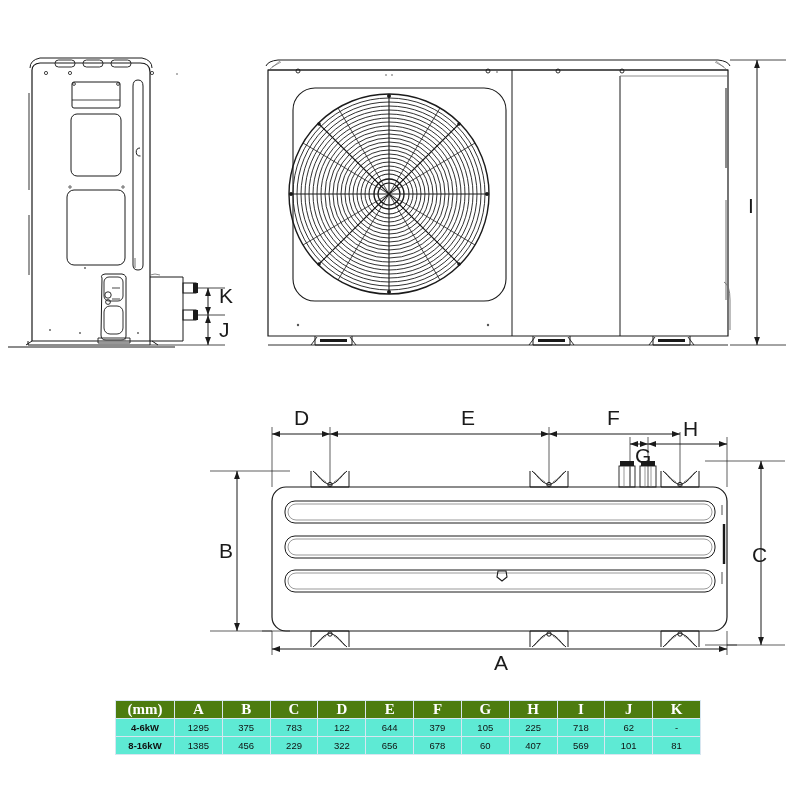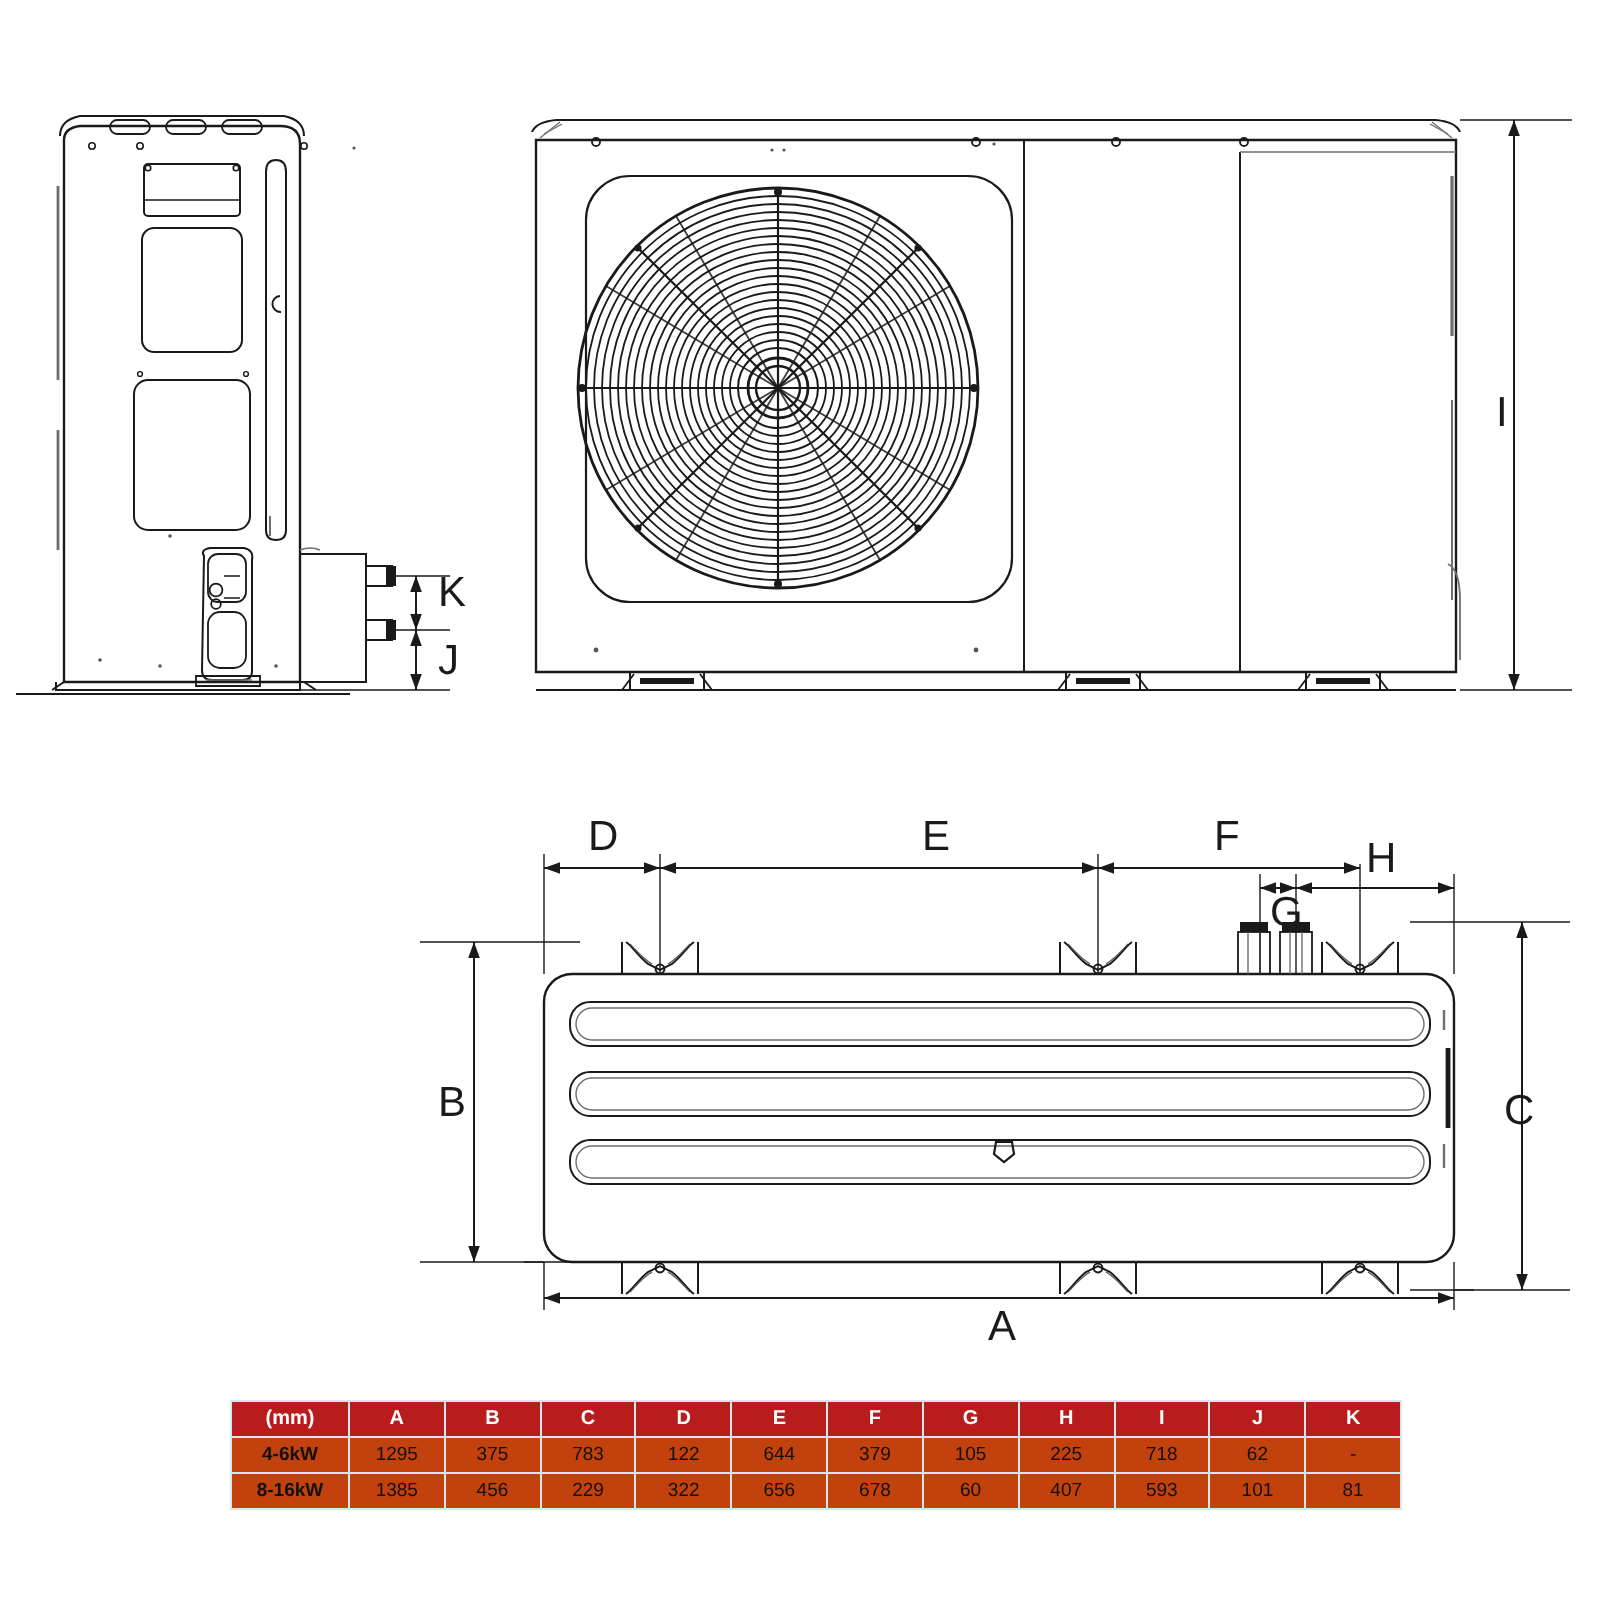--- a/index.html
+++ b/index.html
@@ -49,27 +49,28 @@
   table.spec td {
     text-align: center;
     font-family: "Liberation Sans", sans-serif;
     font-size: 9.5px;
     height: 17px;
     padding: 0;
     line-height: 17px;
     white-space: nowrap;
   }
   table.spec thead th {
-    background: #b91c1c;
+    background: #4d7c0f;
     color: #ffffff;
     font-weight: bold;
-    font-size: 10px;
+    font-size: 15px;
+    font-family: Liberation Serif, serif;
   }
   table.spec tbody td {
-    background: #c2410c;
+    background: #5eead4;
     color: #111111;
     font-weight: normal;
   }
   table.spec tbody td.rowlabel {
     font-weight: bold;
     color: #111111;
   }
   table.spec col.first { width: 58px; }
 </style>
 </head>
@@ -422,21 +423,21 @@
         <tr>
           <td class="rowlabel">8-16kW</td>
           <td>1385</td>
           <td>456</td>
           <td>229</td>
           <td>322</td>
           <td>656</td>
           <td>678</td>
           <td>60</td>
           <td>407</td>
-          <td>593</td>
+          <td>569</td>
           <td>101</td>
           <td>81</td>
         </tr>
       </tbody>
     </table>
   </div>
 
 </div>
 
 </body></html>

